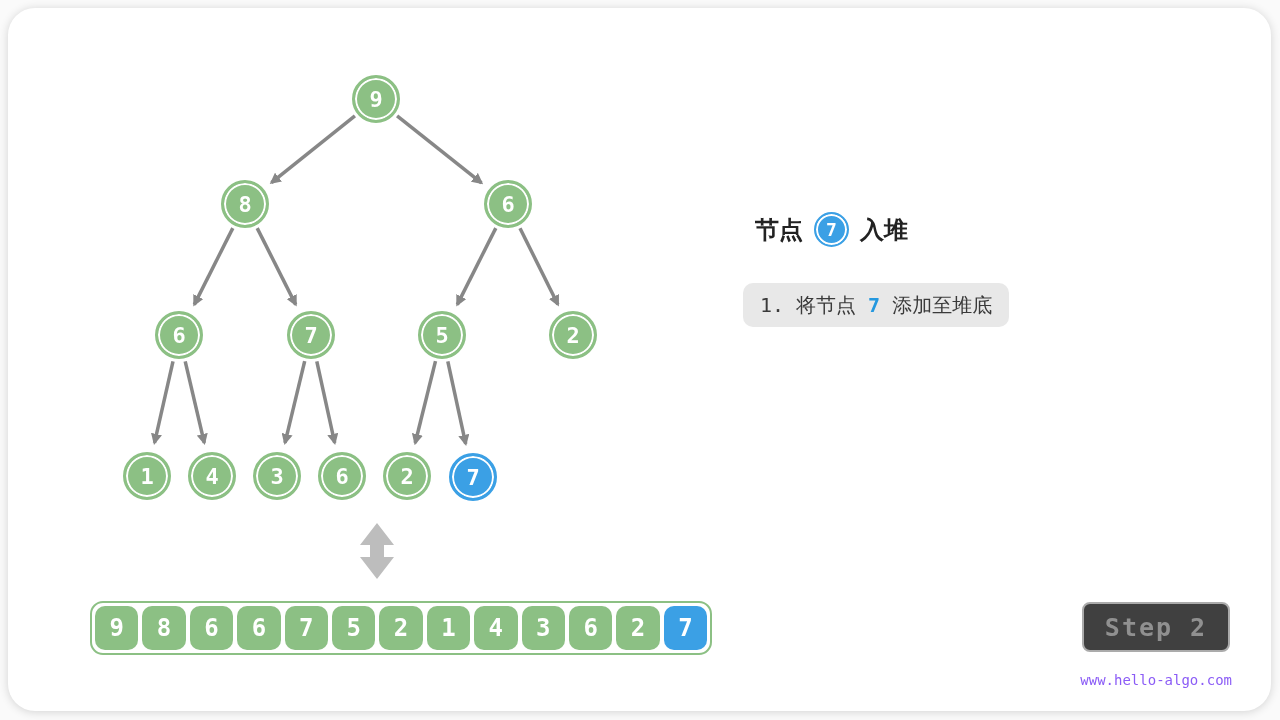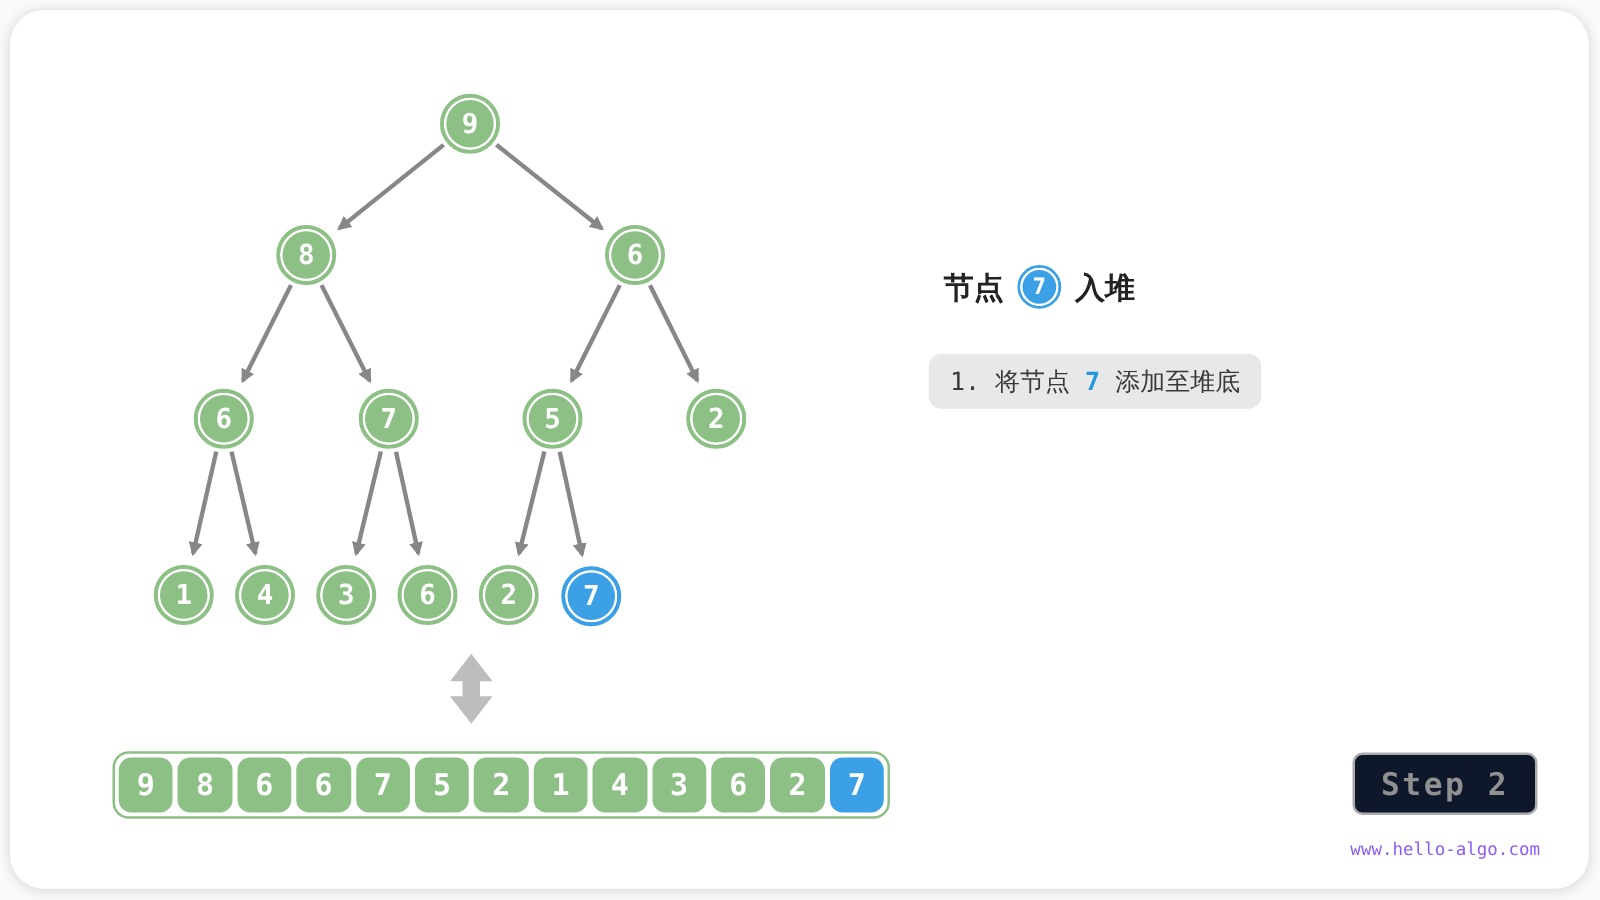--- a/index.html
+++ b/index.html
@@ -82,21 +82,21 @@
     border-radius: 10px;
     color: #ffffff;
     font: bold 24px "DejaVu Sans Mono", monospace;
     display: flex; align-items: center; justify-content: center;
   }
   .acell.blue { background: #3BA0E5; }
   
   .step {
     position: absolute; left: 1082px; top: 602px;
     width: 148px; height: 50px;
-    background: #0f172a;
+    background: #404040;
     border: 2px solid #ABABAB;
     border-radius: 8px;
     display: flex; align-items: center; justify-content: center;
     font: bold 25px "DejaVu Sans Mono", monospace;
     color: #909090; letter-spacing: 2px;
   }
   
   .watermark {
     position: absolute; right: 48px; top: 672px;
     font: 14px "DejaVu Sans Mono", monospace;

